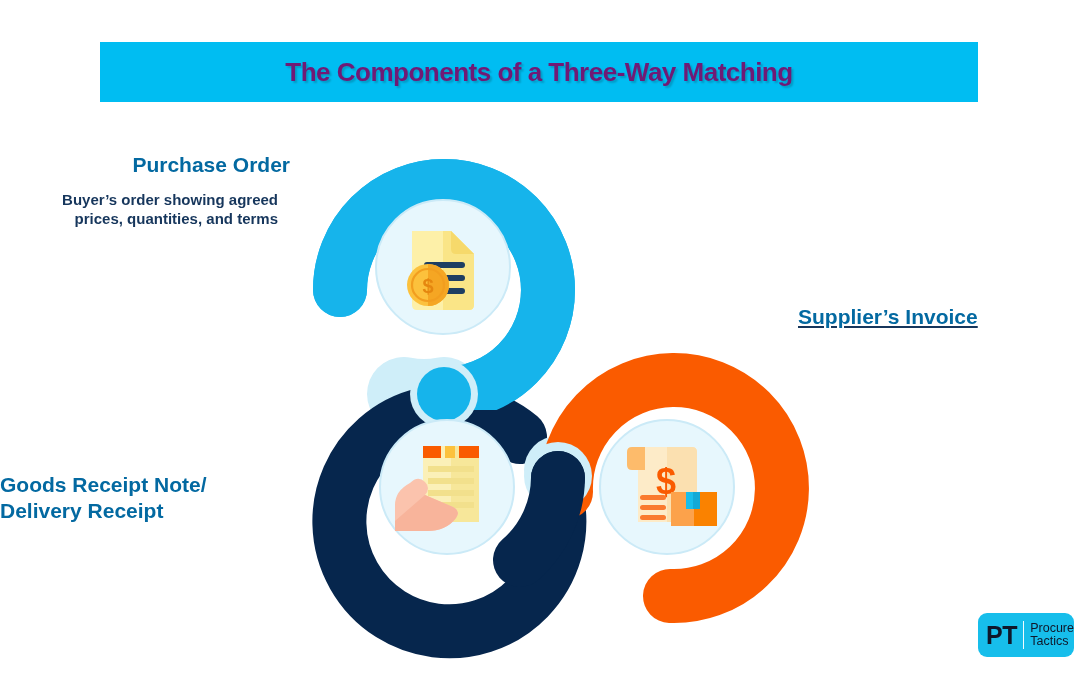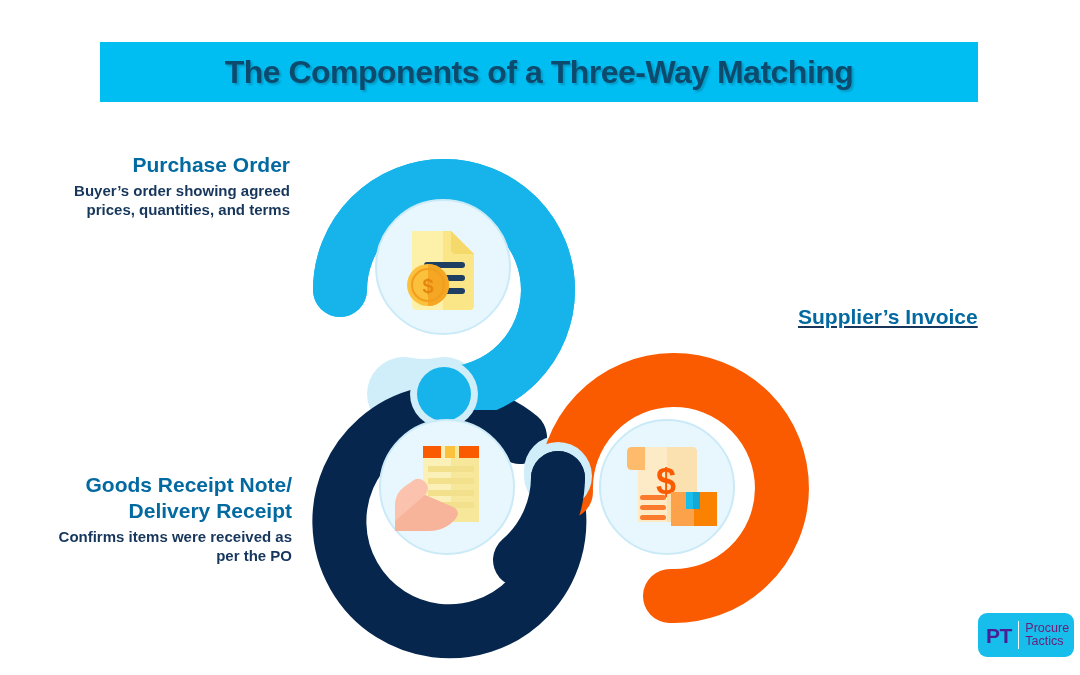--- a/index.html
+++ b/index.html
@@ -30,23 +30,23 @@
     width: 878px;
     height: 60px;
     background: #00BDF2;
     display: flex;
     align-items: center;
     justify-content: center;
   }
   .title-text {
     font-family: "Liberation Sans", sans-serif;
     font-weight: bold;
-    font-size: 32px;
+    font-size: 26px;
     letter-spacing: -0.5px;
-    color: #0c4a6e;
+    color: #701a75;
     white-space: nowrap;
     text-shadow: 2px 2px 2px rgba(0,0,0,0.18);
   }
 
   
   .stage {
     position: absolute;
     left: 0;
     top: 0;
     width: 1080px;
@@ -68,35 +68,34 @@
     color: #0369a1;
     margin: 0 0 3px 0;
     white-space: pre-line;
   }
   .callout .ct-desc {
     font-family: "Liberation Sans", sans-serif;
     font-weight: bold;
     font-size: 15px;
     line-height: 19px;
     color: #16365C;
-    margin: 0;
+    margin: 12px;
     white-space: pre-line;
   }
 
   .callout-po {
     left: 0px;
     top: 152px;
     width: 290px;
     text-align: right;
   }
   .callout-grn {
     left: 0px;
     top: 472px;
     width: 292px;
-    text-align: right;
   }
   .callout-inv {
     left: 798px;
     top: 304px;
     width: 270px;
     text-align: left;
     text-decoration: underline;
   }
 
   
@@ -109,37 +108,37 @@
     background: #17BEEB;
     border-radius: 9px;
     display: flex;
     align-items: center;
     padding-left: 8px;
     box-sizing: border-box;
   }
   .logo-pt {
     font-family: "Liberation Sans", sans-serif;
     font-weight: bold;
-    font-size: 21px;
-    color: #4c1d95;
+    font-size: 25px;
+    color: #0f172a;
     letter-spacing: -0.5px;
     line-height: 1;
   }
   .logo-divider {
     width: 1.5px;
     height: 28px;
     background: #ffffff;
     margin: 0 6px 0 6px;
     opacity: 0.95;
   }
   .logo-words {
     font-family: "Liberation Sans", sans-serif;
     font-size: 12.5px;
     line-height: 13.5px;
-    color: #701a75;
+    color: #0f172a;
     white-space: pre-line;
   }
 </style>
 </head>
 <body>
 
 <div id="canvas">
 
   <div class="title-banner">
     <div class="title-text">The Components of a Three-Way Matching</div>
@@ -276,22 +275,20 @@
 
   <div class="callout callout-po">
     <p class="ct-title">Purchase Order</p>
     <p class="ct-desc">Buyer’s order showing agreed
 prices, quantities, and terms</p>
   </div>
 
   <div class="callout callout-grn">
     <p class="ct-title">Goods Receipt Note/
 Delivery Receipt</p>
-    <p class="ct-desc">Confirms items were received as
-per the PO</p>
   </div>
 
   <div class="callout callout-inv">
     <p class="ct-title">Supplier’s Invoice</p>
   </div>
 
   <div class="logo">
     <span class="logo-pt">PT</span>
     <span class="logo-divider"></span>
     <span class="logo-words">Procure

